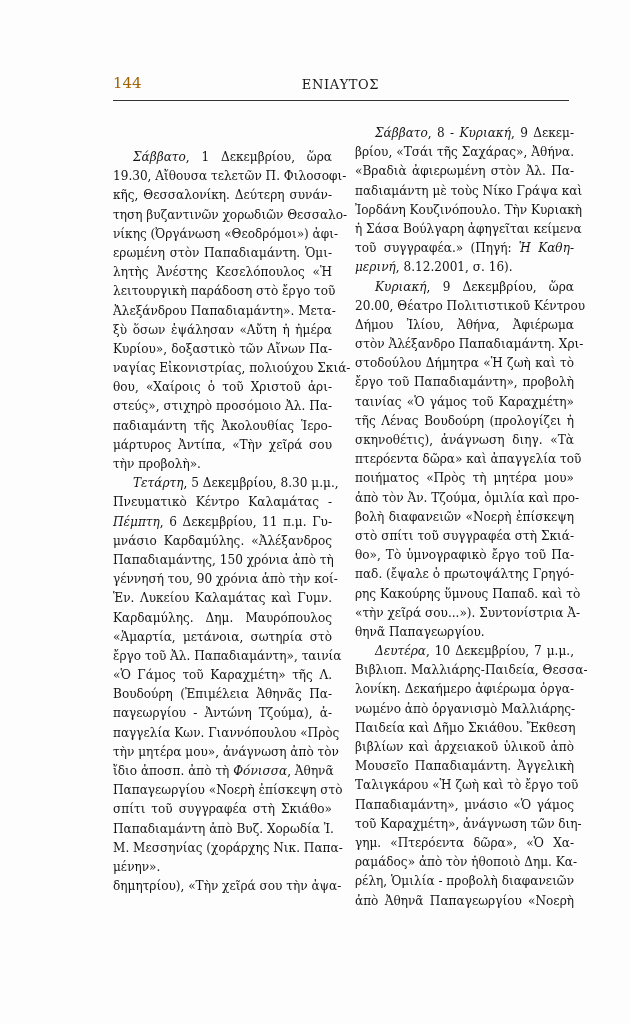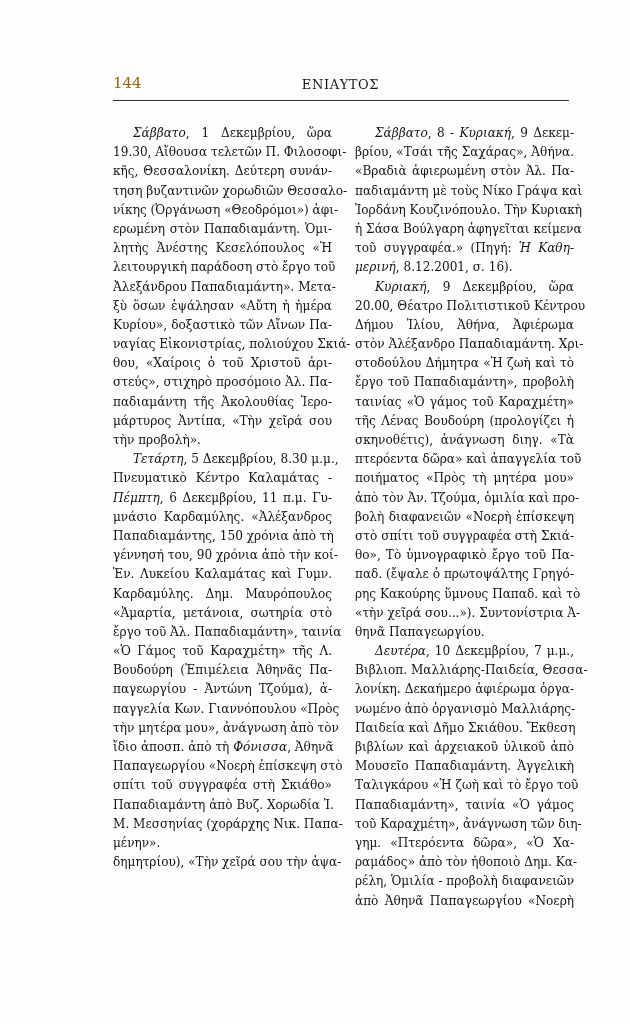--- a/index.html
+++ b/index.html
@@ -3,21 +3,21 @@
 <meta charset="utf-8">
 <style>
   html, body { margin: 0; padding: 0; background: #ffffff; }
   body { width: 630px; height: 1024px; position: relative; overflow: hidden; }
   .page { position: absolute; left: 0; top: 0; width: 630px; height: 1024px; background: #fdfdfd; }
   .running-head { position: absolute; left: 113px; top: 74px; width: 455px; height: 22px; }
   .page-number { position: absolute; left: 0; top: 0; font-family: "DejaVu Serif", serif; font-size: 15px; color: #a16207; }
   .running-title { position: absolute; left: 0; right: 0; top: 3px; text-align: center; font-family: "DejaVu Serif", serif; font-size: 13px; letter-spacing: 0.6px; color: #1a1a1a; }
   .head-rule { position: absolute; left: 113px; top: 100px; width: 456px; height: 1px; background: #333; }
   .column { position: absolute; top: 124px; width: 219px; font-family: "DejaVu Serif", serif; font-size: 12.1px; color: #151515; }
-  .col-left { left: 113px; }
+  .col-left { left: 113px; margin-top: 24px; }
   .col-right { left: 355px; }
   .line { display: block; height: 19.2px; line-height: 19.2px; white-space: nowrap; text-align: justify; text-align-last: justify; }
   .line.last { text-align-last: left; }
   .line.indent { padding-left: 20px; }
   .it { font-style: italic; }
 </style>
 </head>
 <body>
 
 <div class="page">
@@ -97,20 +97,20 @@
       <div class="line"><span>«τὴν χεῖρά σου...»). Συντονίστρια Ἀ-</span></div>
       <div class="line last"><span>θηνᾶ Παπαγεωργίου.</span></div>
       <div class="line indent"><span class="it">Δευτέρα</span><span>, 10 Δεκεμβρίου, 7 μ.μ.,</span></div>
       <div class="line"><span>Βιβλιοπ. Μαλλιάρης-Παιδεία, Θεσσα-</span></div>
       <div class="line"><span>λονίκη. Δεκαήμερο ἀφιέρωμα ὀργα-</span></div>
       <div class="line"><span>νωμένο ἀπὸ ὀργανισμὸ Μαλλιάρης-</span></div>
       <div class="line"><span>Παιδεία καὶ Δῆμο Σκιάθου. Ἔκθεση</span></div>
       <div class="line"><span>βιβλίων καὶ ἀρχειακοῦ ὑλικοῦ ἀπὸ</span></div>
       <div class="line"><span>Μουσεῖο Παπαδιαμάντη. Ἀγγελικὴ</span></div>
       <div class="line"><span>Ταλιγκάρου «Ἡ ζωὴ καὶ τὸ ἔργο τοῦ</span></div>
-      <div class="line"><span>Παπαδιαμάντη», ταινία «Ὁ γάμος</span></div>
+      <div class="line"><span>Παπαδιαμάντη», μνάσιο «Ὁ γάμος</span></div>
       <div class="line"><span>τοῦ Καραχμέτη», ἀνάγνωση τῶν διη-</span></div>
       <div class="line"><span>γημ. «Πτερόεντα δῶρα», «Ὁ Χα-</span></div>
       <div class="line"><span>ραμάδος» ἀπὸ τὸν ἠθοποιὸ Δημ. Κα-</span></div>
       <div class="line"><span>ρέλη, Ὁμιλία - προβολὴ διαφανειῶν</span></div>
       <div class="line"><span>ἀπὸ Ἀθηνᾶ Παπαγεωργίου «Νοερὴ</span></div>
     </div>
 </div>
 
 </body></html>

